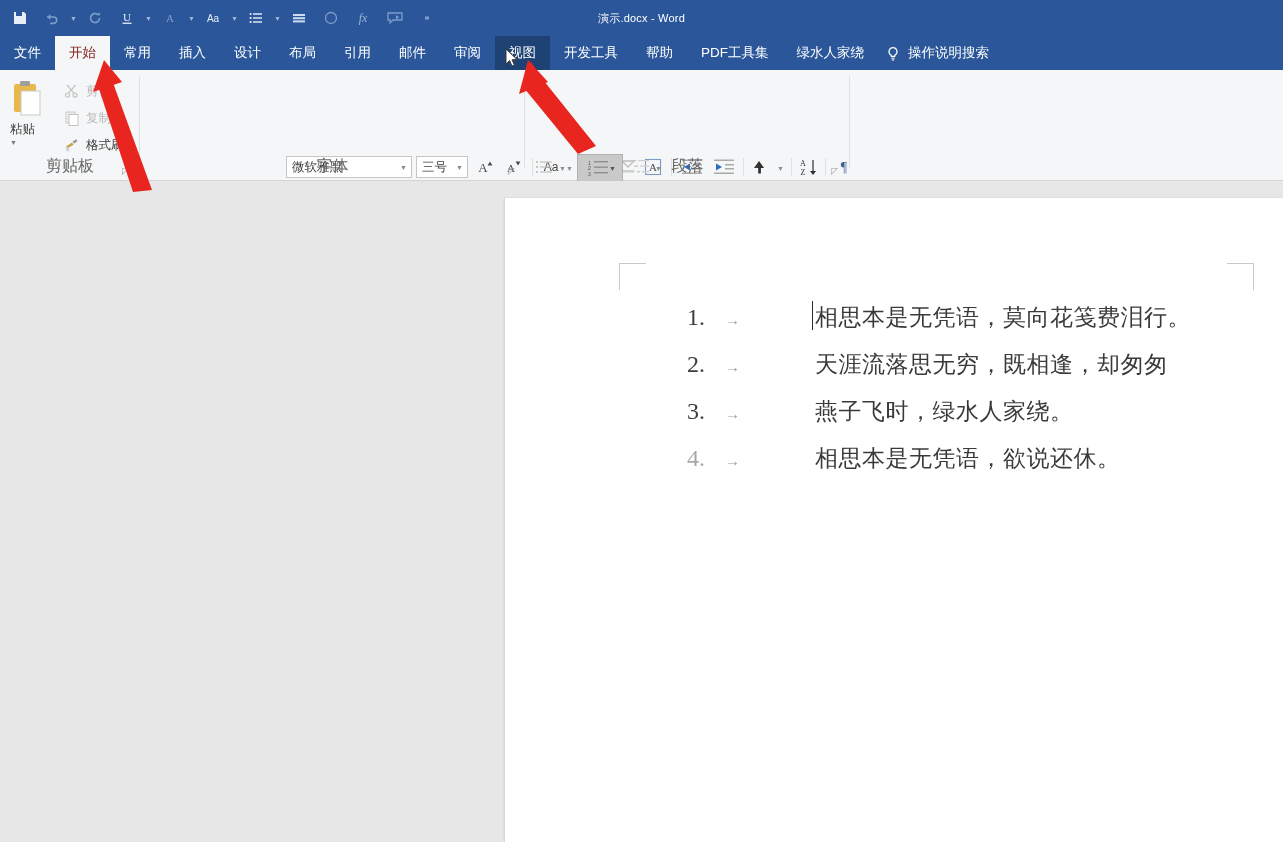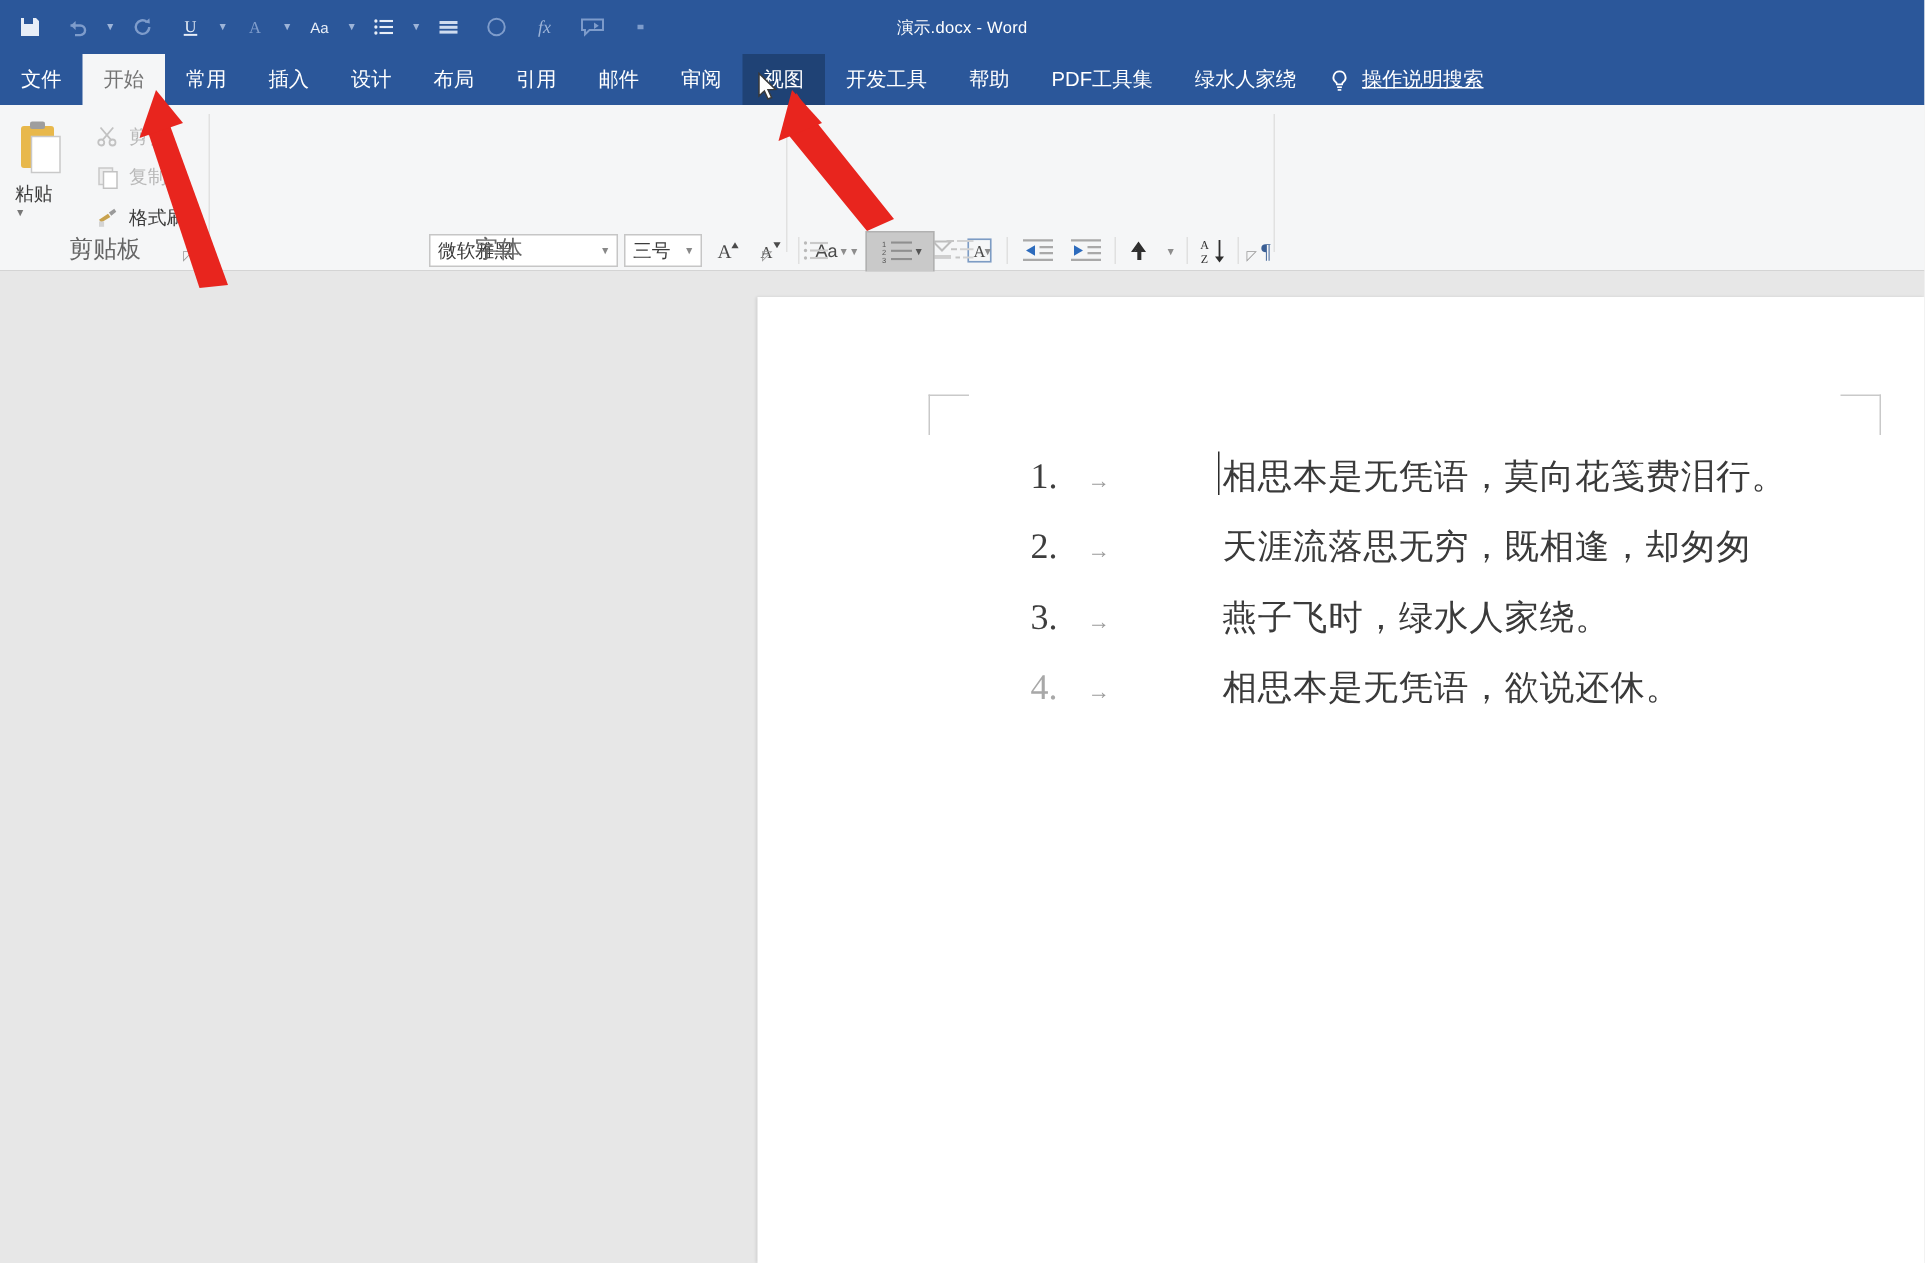--- a/index.html
+++ b/index.html
@@ -40,23 +40,23 @@
   .tabbar{
     position:absolute;left:0;top:36px;width:1283px;height:34px;
     background:#2b579a;
   }
   .tabs{display:flex;align-items:stretch;height:34px;}
   .tab{
     display:flex;align-items:center;justify-content:center;
     padding:0 14px;color:#ffffff;font-size:13.5px;height:34px;
     white-space:nowrap;
   }
-  .tab.active{background:#f5f6f7;color:#737373;}
+  .tab.active{background:#f5f6f7;color:#7f1d1d;}
   .tab.hover{background:#1f4275;}
-  .tab.tellme{padding-left:8px;color:#ffffff;text-decoration:underline;}
+  .tab.tellme{padding-left:8px;color:#ffffff;}
   .bulb{
     display:inline-block;width:14px;height:14px;margin-right:8px;position:relative;
   }
   .bulb svg{display:block;}
 
   
   .ribbon{
     position:absolute;left:0;top:70px;width:1283px;height:110px;
     background:#f5f6f7;border-bottom:1px solid #d4d4d4;
   }
@@ -582,20 +582,21 @@
       <div class="ic lt" style="left:274px;top:115px;width:26px;height:24px;">
         <svg width="22" height="20" viewBox="0 0 22 20">
           <rect x="2" y="2" width="8" height="7.5" fill="#d8d8d8"></rect>
           <rect x="11.5" y="2" width="8" height="7.5" fill="#d8d8d8"></rect>
           <rect x="2" y="10.8" width="8" height="7.5" fill="#d8d8d8"></rect>
           <rect x="11.5" y="10.8" width="8" height="7.5" fill="#d8d8d8"></rect>
         </svg>
       </div>
       <div class="car2" style="left:302px;top:125px;">▼</div>
 
+      <div class="grp-label">段落</div>
       <div class="dlg" style="left:306px;">◸</div>
       <div class="grp-div" style="left:324px;"></div>
     </div>
 
   </div>
 
   <div class="workspace">
     <div class="page">
 
       <div class="mk tl" style="left:114px;top:65px;"></div>

